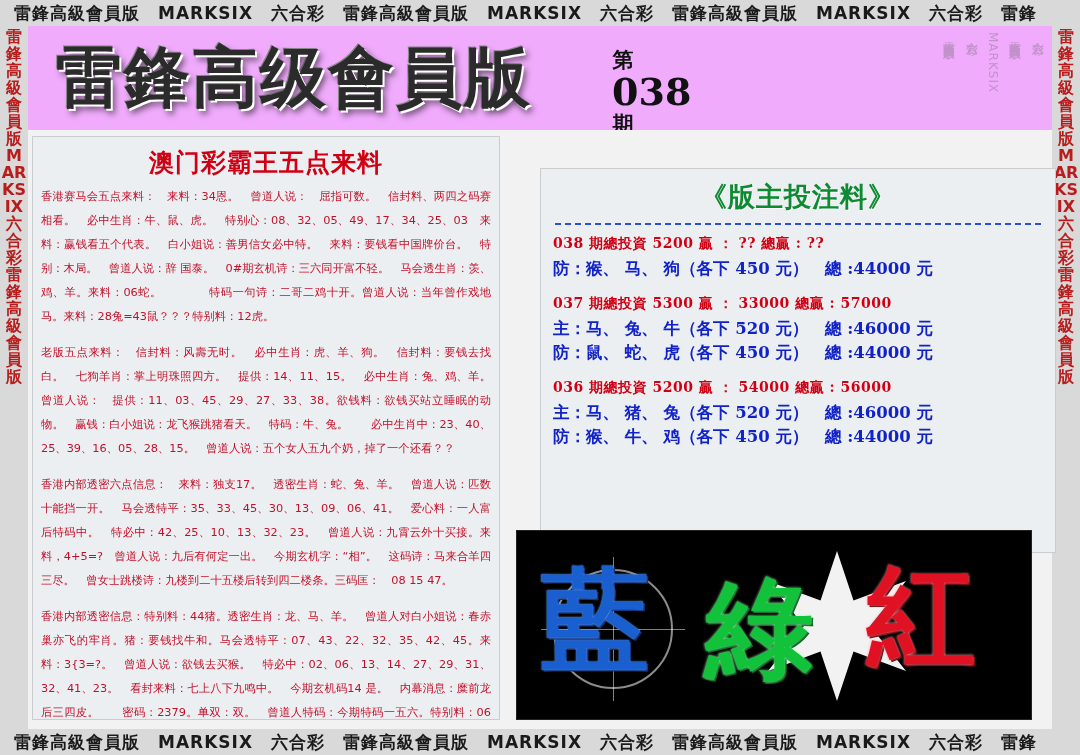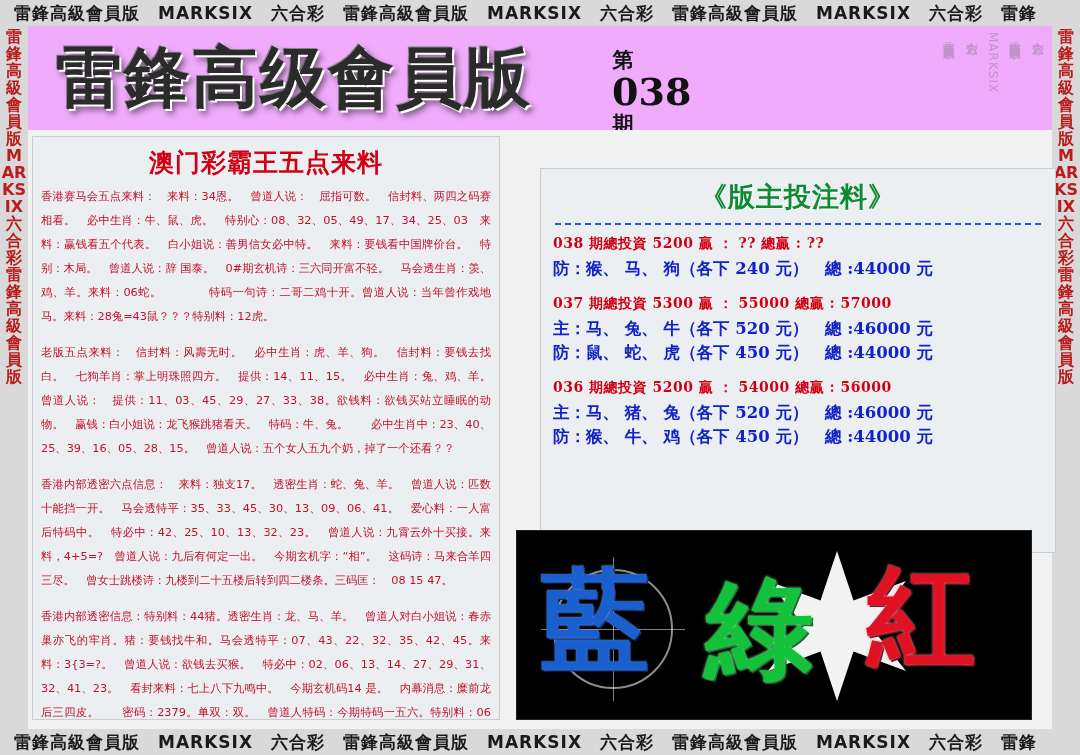--- a/index.html
+++ b/index.html
@@ -308,25 +308,25 @@
     <p class="para">香港内部透密六点信息：　来料：独支17。　透密生肖：蛇、兔、羊。　曾道人说：匹数十能挡一开。　马会透特平：35、33、45、30、13、09、06、41。　爱心料：一人富后特码中。　特必中：42、25、10、13、32、23。　曾道人说：九霄云外十买接。来料，4+5=?　曾道人说：九后有何定一出。　今期玄机字：“相”。　这码诗：马来合羊四三尽。　曾女士跳楼诗：九楼到二十五楼后转到四二楼条。三码匡：　08 15 47。</p>
     <p class="para">香港内部透密信息：特别料：44猪。透密生肖：龙、马、羊。　曾道人对白小姐说：春赤巢亦飞的牢肖。猪：要钱找牛和。马会透特平：07、43、22、32、35、42、45。来料：3{3=?。　曾道人说：欲钱去买猴。　特必中：02、06、13、14、27、29、31、32、41、23。　看封来料：七上八下九鸣中。　今期玄机码14 是。　内幕消息：糜前龙后三四皮。　　密码：2379。单双：双。　曾道人特码：今期特码一五六。特别料：06羊。</p>
   </div>
 
   <div class="col-right-top">
     <div class="right-title">《版主投注料》</div>
     <hr class="dashline">
 
     <div class="block">
       <div class="block-head">038 期總投資 5200  贏 ：  ?? 總贏 : ??</div>
-      <div class="block-line">防：猴、 马、 狗（各下 240 元）　總 :44000 元</div>
+      <div class="block-line">防：猴、 马、 狗（各下 450 元）　總 :44000 元</div>
     </div>
 
     <div class="block">
-      <div class="block-head">037 期總投資 5300  贏 ：  55000 總贏 : 57000</div>
+      <div class="block-head">037 期總投資 5300  贏 ：  33000 總贏 : 57000</div>
       <div class="block-line">主：马、 兔、 牛（各下 520 元）　總 :46000 元</div>
       <div class="block-line">防：鼠、 蛇、 虎（各下 450 元）　總 :44000 元</div>
     </div>
 
     <div class="block">
       <div class="block-head">036 期總投資 5200  贏 ：  54000 總贏 : 56000</div>
       <div class="block-line">主：马、 猪、 兔（各下 520 元）　總 :46000 元</div>
       <div class="block-line">防：猴、 牛、 鸡（各下 450 元）　總 :44000 元</div>
     </div>
   </div>

